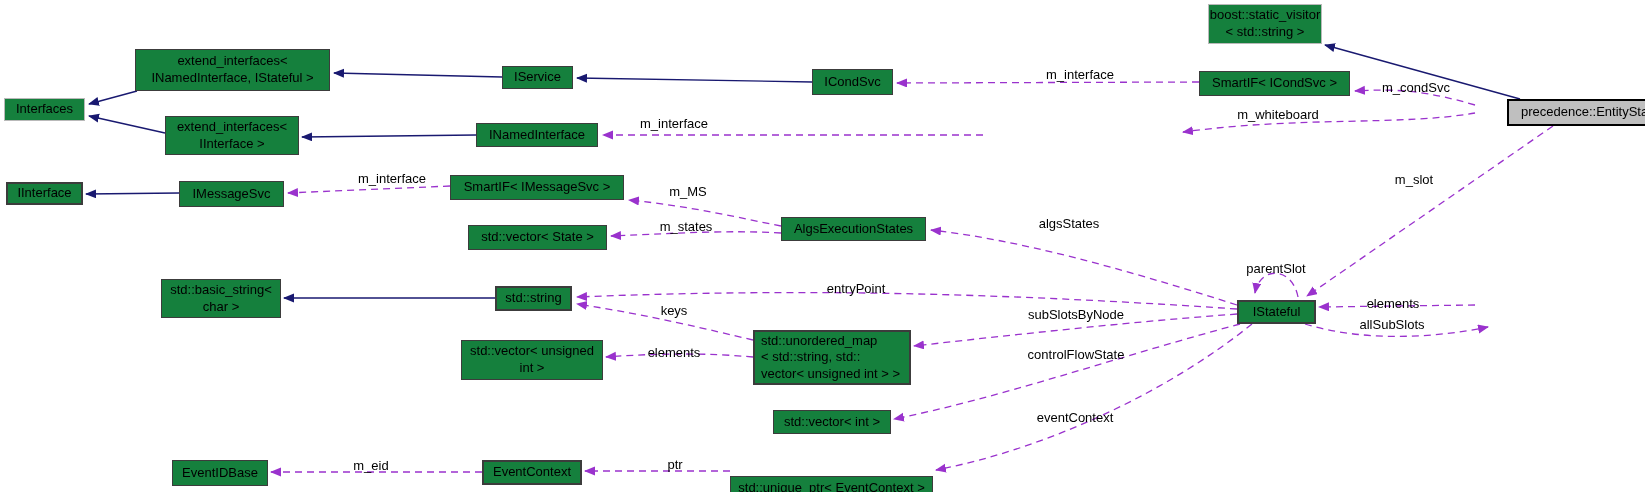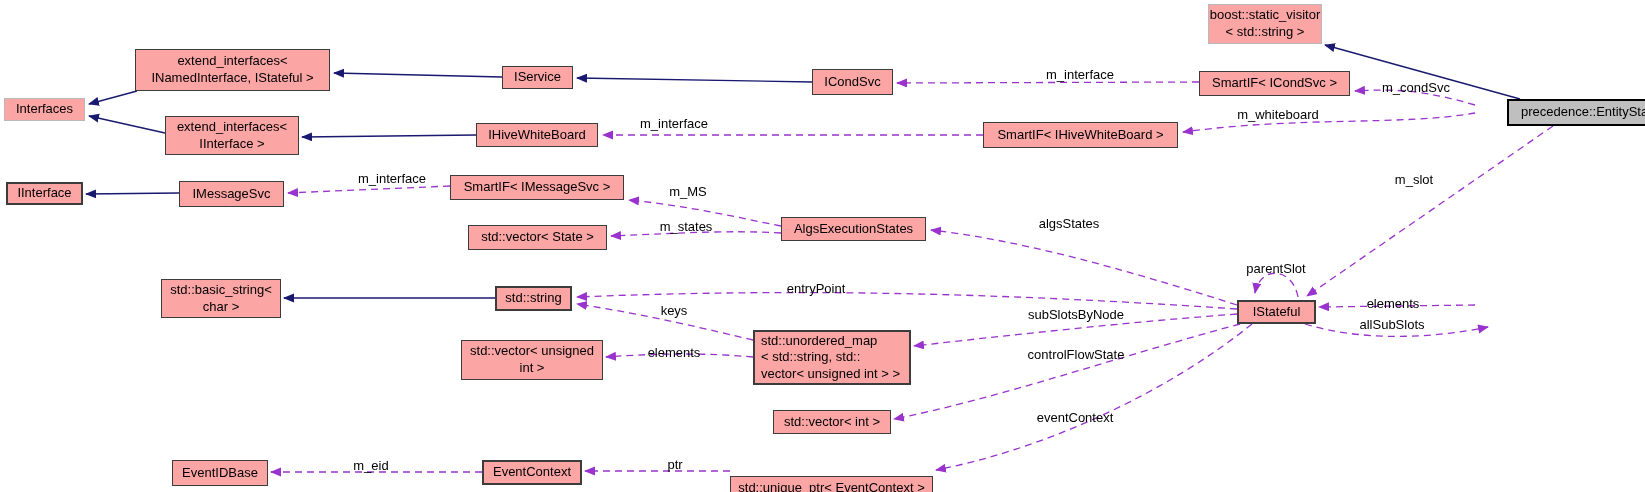--- a/index.html
+++ b/index.html
@@ -11,21 +11,21 @@
     overflow:hidden;
   }
   svg.edges{position:absolute;left:0;top:0;width:1645px;height:492px;}
   .edge-inherit{stroke:var(--c-inherit);stroke-width:1.3;fill:none;}
   .edge-usage{stroke:var(--c-usage);stroke-width:1.3;fill:none;stroke-dasharray:7,5;}
   .mk-nav{fill:var(--c-inherit);}
   .mk-pur{fill:var(--c-usage);}
   .node{
     position:absolute;
     box-sizing:border-box;
-    background:#fca5a5;
+    background:#15803d;
     border:1px solid var(--c-border);
     display:flex;align-items:center;justify-content:center;
     text-align:center;
     font-size:13px;line-height:1.28;color:#000;
   }
   .node .lbl{white-space:pre-line;display:block;width:100%;}
   .node.external{border-color:var(--c-ext-border);}
   .node.bold{border-width:2px;}
   .node.highlight{background:var(--c-highlight);border-width:2px;border-color:#000;margin-left:32px;}
   .node.left-text{text-align:left;padding-left:6px;}
@@ -97,43 +97,40 @@
   <div class="node bold" style="left:6px;top:182px;width:77px;height:23px">
       <span class="lbl">IInterface</span>
     </div>
   <div class="node" style="left:179px;top:181px;width:105px;height:26px">
       <span class="lbl">IMessageSvc</span>
     </div>
   <div class="node" style="left:502px;top:66px;width:71px;height:23px">
       <span class="lbl">IService</span>
     </div>
   <div class="node" style="left:476px;top:123px;width:122px;height:24px">
-      <span class="lbl">IHiveWhiteBoard</span>
+      <span class="lbl">INamedInterface</span>
     </div>
   <div class="node" style="left:812px;top:69px;width:81px;height:26px">
       <span class="lbl">ICondSvc</span>
     </div>
   <div class="node" style="left:450px;top:175px;width:174px;height:25px">
       <span class="lbl">SmartIF&lt; IMessageSvc &gt;</span>
     </div>
   <div class="node" style="left:468px;top:225px;width:139px;height:25px">
       <span class="lbl">std::vector&lt; State &gt;</span>
     </div>
   <div class="node" style="left:781px;top:217px;width:145px;height:24px">
       <span class="lbl">AlgsExecutionStates</span>
     </div>
   <div class="node external" style="left:1208px;top:4px;width:114px;height:40px">
       <span class="lbl">boost::static_visitor
 &lt; std::string &gt;</span>
     </div>
   <div class="node" style="left:1199px;top:71px;width:151px;height:25px">
       <span class="lbl">SmartIF&lt; ICondSvc &gt;</span>
-    </div>
-  <div class="node" style="left:983px;top:122px;width:195px;height:26px">
-      <span class="lbl">SmartIF&lt; IHiveWhiteBoard &gt;</span>
     </div>
   <div class="node highlight" style="left:1475px;top:99px;width:166px;height:27px">
       <span class="lbl">precedence::EntityState</span>
     </div>
   <div class="node" style="left:161px;top:279px;width:120px;height:39px">
       <span class="lbl">std::basic_string&lt;
  char &gt;</span>
     </div>
   <div class="node bold" style="left:495px;top:286px;width:77px;height:25px">
       <span class="lbl">std::string</span>
@@ -165,21 +162,21 @@
 
   <div class="elabel" style="left:392px;top:172px">m_interface</div>
   <div class="elabel" style="left:674px;top:117px">m_interface</div>
   <div class="elabel" style="left:1080px;top:68px">m_interface</div>
   <div class="elabel" style="left:688px;top:185px">m_MS</div>
   <div class="elabel" style="left:686px;top:220px">m_states</div>
   <div class="elabel" style="left:1416px;top:81px">m_condSvc</div>
   <div class="elabel" style="left:1278px;top:108px">m_whiteboard</div>
   <div class="elabel" style="left:1414px;top:173px">m_slot</div>
   <div class="elabel" style="left:1069px;top:217px">algsStates</div>
-  <div class="elabel" style="left:816px;top:282px">entryPoint</div>
+  <div class="elabel" style="left:856px;top:282px">entryPoint</div>
   <div class="elabel" style="left:674px;top:304px">keys</div>
   <div class="elabel" style="left:674px;top:346px">elements</div>
   <div class="elabel" style="left:1076px;top:308px">subSlotsByNode</div>
   <div class="elabel" style="left:1076px;top:348px">controlFlowState</div>
   <div class="elabel" style="left:1075px;top:411px">eventContext</div>
   <div class="elabel" style="left:675px;top:458px">ptr</div>
   <div class="elabel" style="left:371px;top:459px">m_eid</div>
   <div class="elabel" style="left:1276px;top:262px">parentSlot</div>
   <div class="elabel" style="left:1393px;top:297px">elements</div>
   <div class="elabel" style="left:1392px;top:318px">allSubSlots</div>

